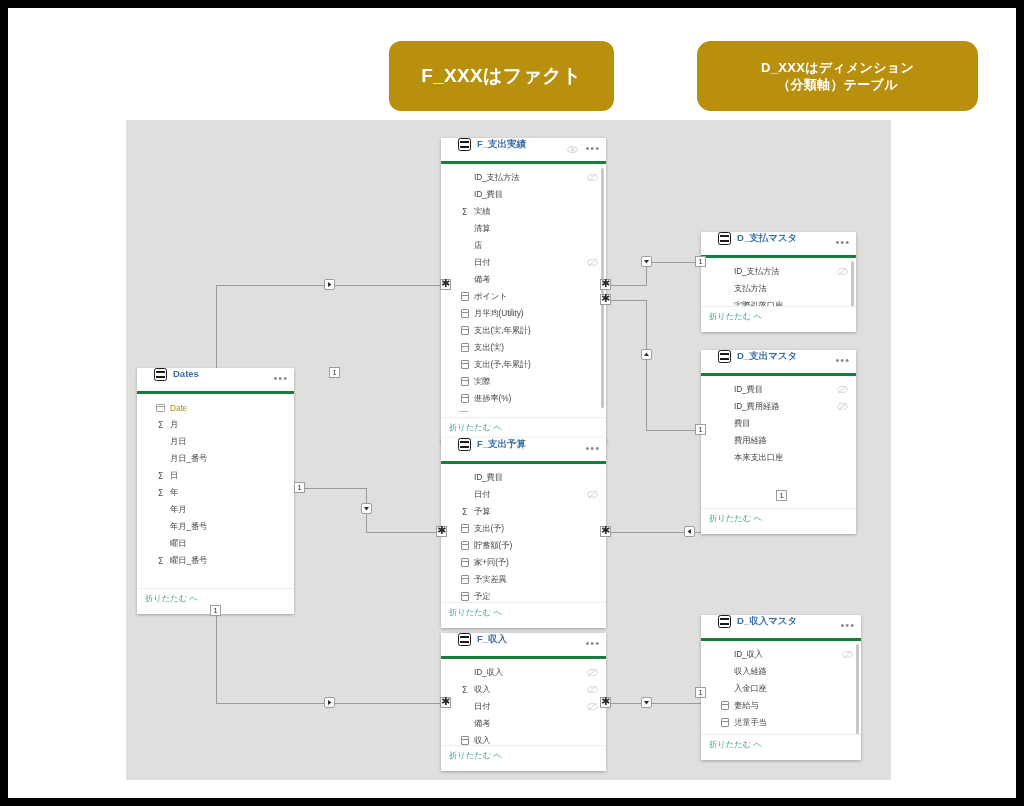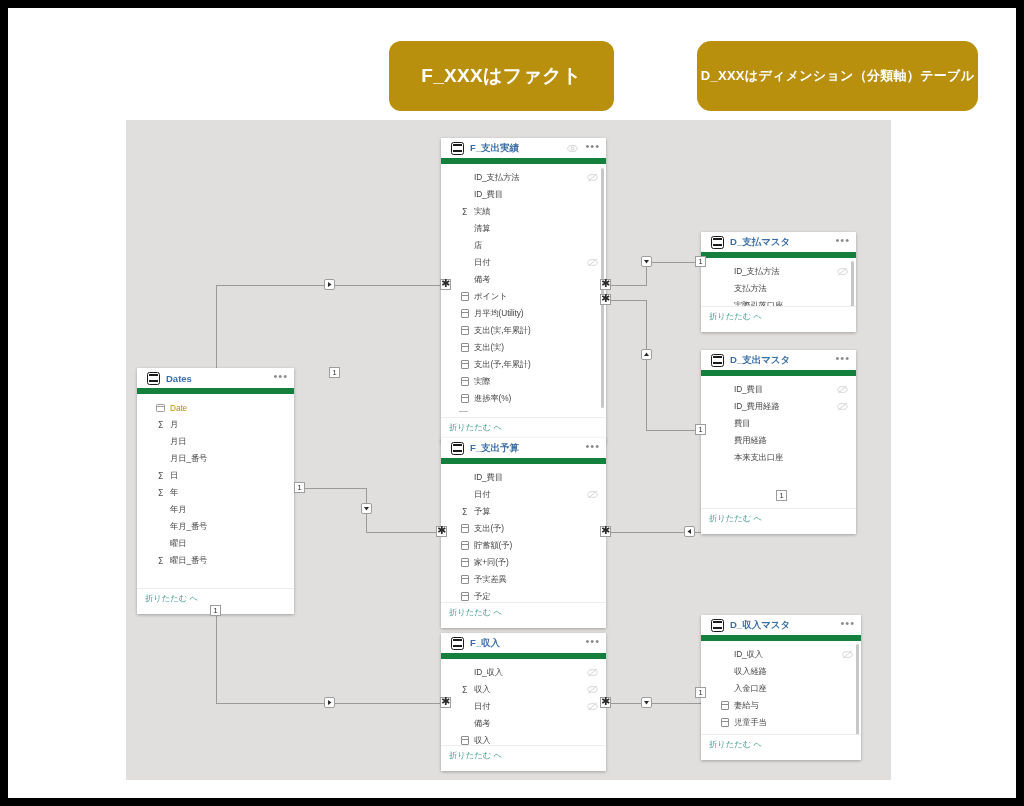--- a/index.html
+++ b/index.html
@@ -19,21 +19,21 @@
   }
 
   
   .banner{
     position:absolute;
     background:#b8900d;
     border-radius:12px;
     color:#ffffff;
     font-weight:bold;
     text-align:center;
-    display:flex;
+    display:flex;flex-direction:column;
     align-items:center;justify-content:center;
     line-height:1.32;
     letter-spacing:.3px;
   }
   .banner .l1{display:block;}
   .banner .l2{display:block;}
 
   #banner-fact{left:381px;top:33px;width:225px;height:70px;font-size:19px;}
   #banner-dim {left:689px;top:33px;width:281px;height:70px;font-size:13px;border-radius:14px;}
 
@@ -51,23 +51,23 @@
     position:absolute;
     background:#ffffff;
     box-shadow:0 1px 3px rgba(0,0,0,.28);
     font-size:9px;
     color:#333;
     display:flex;flex-direction:column;
     z-index:5;
   }
   .card-head{
     height:26px;min-height:26px;
-    display:flex;align-items:center;
-    padding:0 6px 0 10px;
-    border-bottom:6px solid #15803d;
+    display:flex;
+    padding:0 6px 0 17px;
+    border-bottom:3px solid #15803d;
     box-sizing:border-box;
   }
   .tbl-ico{
     width:13px;height:13px;min-width:13px;
     border:1.4px solid #1b1b1b;
     border-radius:2.5px;
     margin-right:6px;
     position:relative;
     background:#fff;
     box-sizing:border-box;

